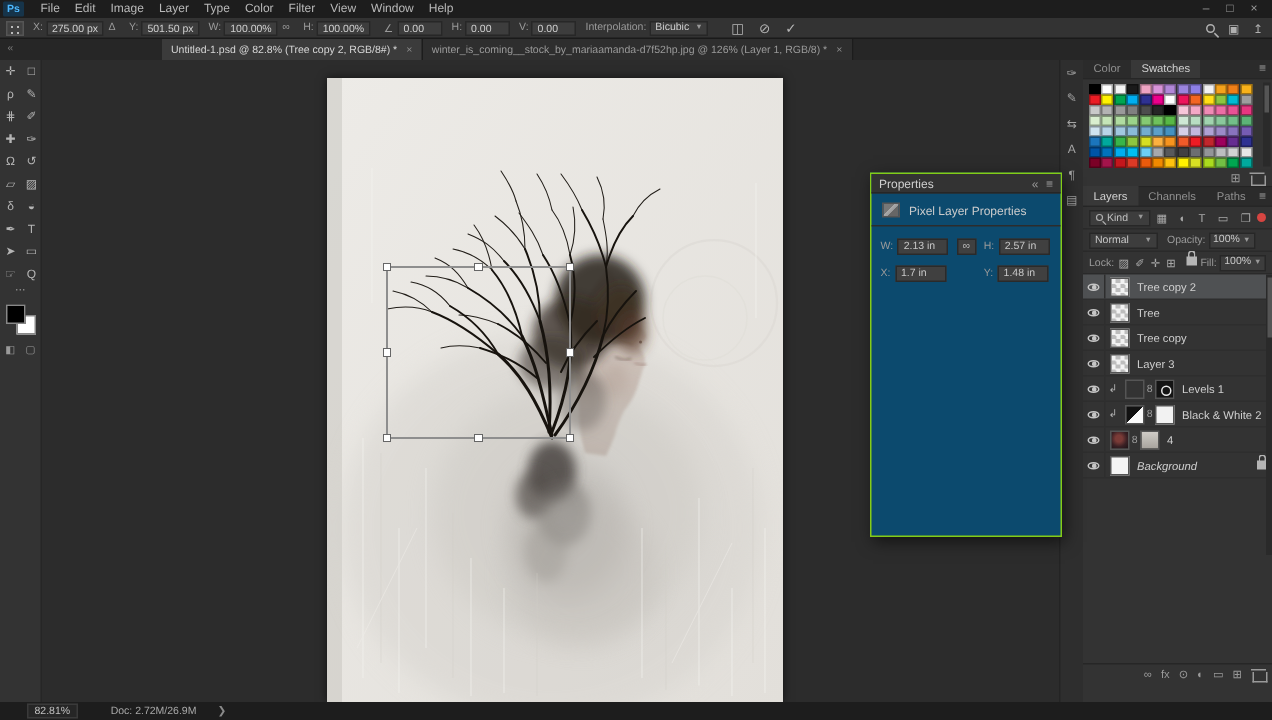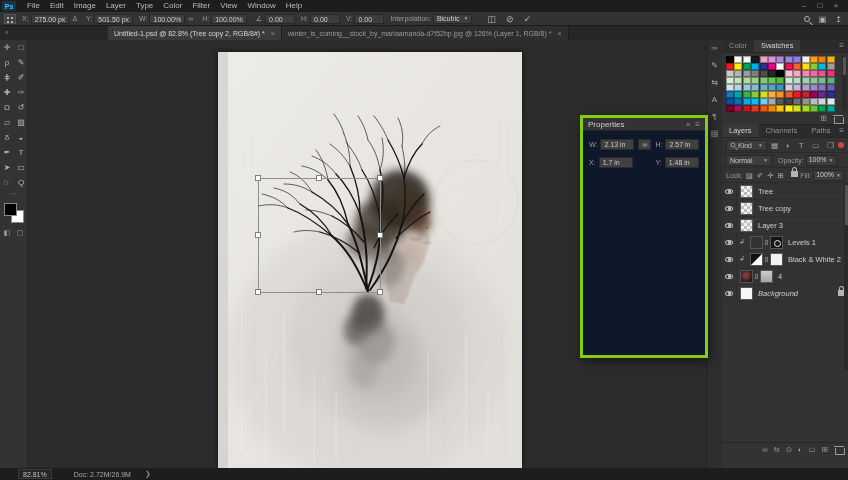--- a/index.html
+++ b/index.html
@@ -48,21 +48,21 @@
   #fg-swatch { position:absolute; left:0; top:0; width:13px; height:13px; border:1px solid #888; z-index:2; }
   #bg-swatch { position:absolute; right:0; bottom:0; width:13px; height:13px; border:1px solid #888; z-index:1; }
   #mode-icons { display:flex; justify-content:space-around; margin-top:6px; color:#9a9a9a; font-size:7px; }
 
   
   #canvas-area { position:absolute; left:28px; top:40px; width:678px; height:428px; background:#2c2c2c; overflow:hidden; }
   #document { position:absolute; left:190px; top:12px; width:304px; height:416px; background:#e9e7e3; box-shadow:0 0 6px rgba(0,0,0,0.6); }
   #document svg { display:block; }
 
   
-  #props-panel { position:absolute; left:580px; top:115px; width:128px; height:243px; background:#0f172a; border:3px solid #84cc16; box-shadow:2px 3px 10px rgba(0,0,0,0.55); z-index:45; }
+  #props-panel { position:absolute; left:580px; top:115px; width:128px; height:243px; background:#0c4a6e; border:1px solid #84cc16; box-shadow:2px 3px 10px rgba(0,0,0,0.55); z-index:45; }
   #props-header { height:13px; background:#333333; border-bottom:1px solid #262626; display:flex; align-items:center; padding:0 5px; }
   #props-title { font-size:8px; color:#d0d0d0; flex:1; }
   .props-hicon { color:#9a9a9a; font-size:8px; margin-left:5px; }
   #props-section { display:flex; align-items:center; padding:6px 7px 5px; border-bottom:1px solid #2c2c2c; }
   #props-section-icon { width:12px; height:10px; background:linear-gradient(135deg,#777 40%,#aaa 41%,#999 60%,#666 61%); border:1px solid #555; margin-right:6px; }
   #props-section-title { font-size:8px; color:#cccccc; }
   #props-fields { padding:8px 6px; display:grid; grid-template-columns:auto auto auto; row-gap:7px; column-gap:4px; align-items:center; font-size:7px; color:#9a9a9a; }
   .pf { display:flex; align-items:center; }
   .pf-label { margin-right:3px; }
   .pf-box { background:#404040; border:1px solid #2a2a2a; color:#c8c8c8; min-width:34px; height:11px; line-height:10px; padding:0 3px; }
@@ -423,20 +423,24 @@
         </g>
       </svg>
     </div>
   </div>
 
   <div id="props-panel">
     <div id="props-header">
       <span id="props-title">Properties</span>
       <span class="props-hicon">«</span>
       <span class="props-hicon">≡</span>
+    </div>
+    <div id="props-section">
+      <span id="props-section-icon"></span>
+      <span id="props-section-title">Pixel Layer Properties</span>
     </div>
     <div id="props-fields">
       <span class="pf">
           <span class="pf-label">W:</span>
           <span class="pf-box">2.13 in</span>
         </span>
       <span id="pf-link">∞</span>
       <span class="pf">
           <span class="pf-label">H:</span>
           <span class="pf-box">2.57 in</span>
@@ -633,20 +637,27 @@
           </span>
         <span id="fill-group">
             <span>Fill:</span>
           <span class="mini-box">
               <span>100%</span>
               <span class="dd">▼</span>
             </span>
         </span>
       </div>
       <div id="layer-list">
+        <div class="layer-row selected">
+            <span class="eye-cell">
+              <span class="icon-eye"></span>
+            </span>
+            <span class="thumb t-checker"></span>
+            <span class="layer-name">Tree copy 2</span>
+          </div>
           <div class="layer-row">
             <span class="eye-cell">
               <span class="icon-eye"></span>
             </span>
             <span class="thumb t-checker"></span>
             <span class="layer-name">Tree</span>
           </div>
           <div class="layer-row">
             <span class="eye-cell">
               <span class="icon-eye"></span>

